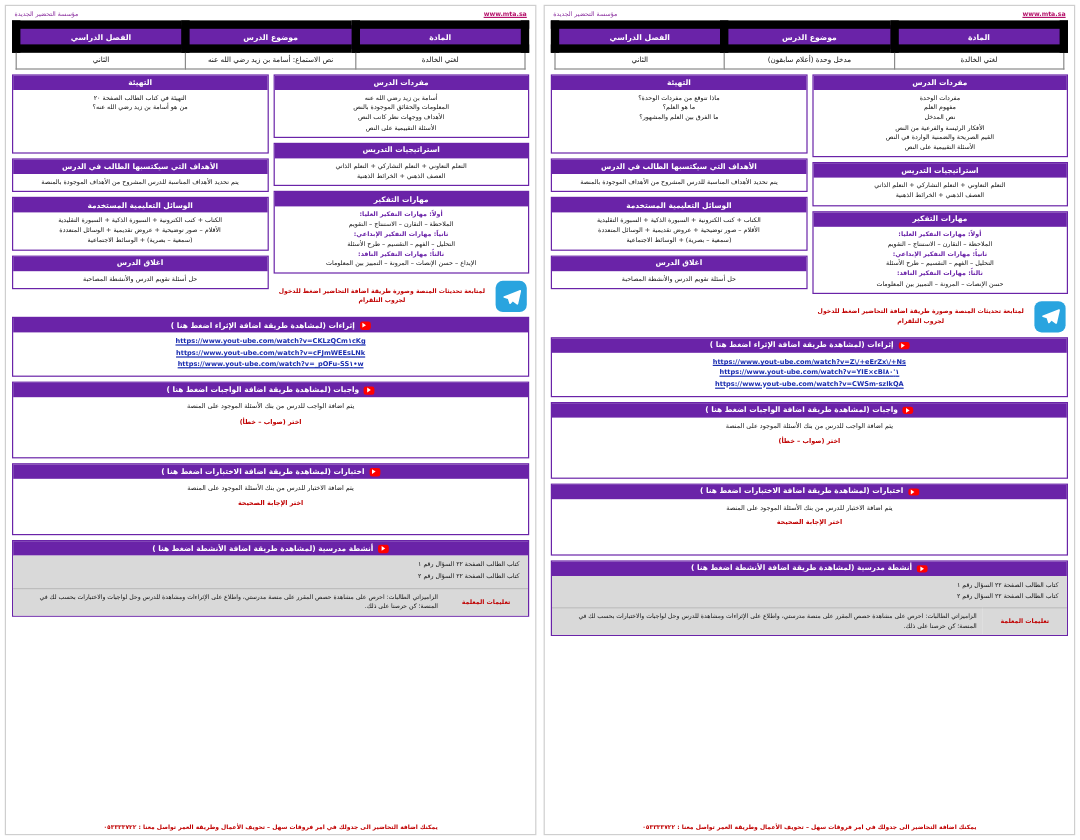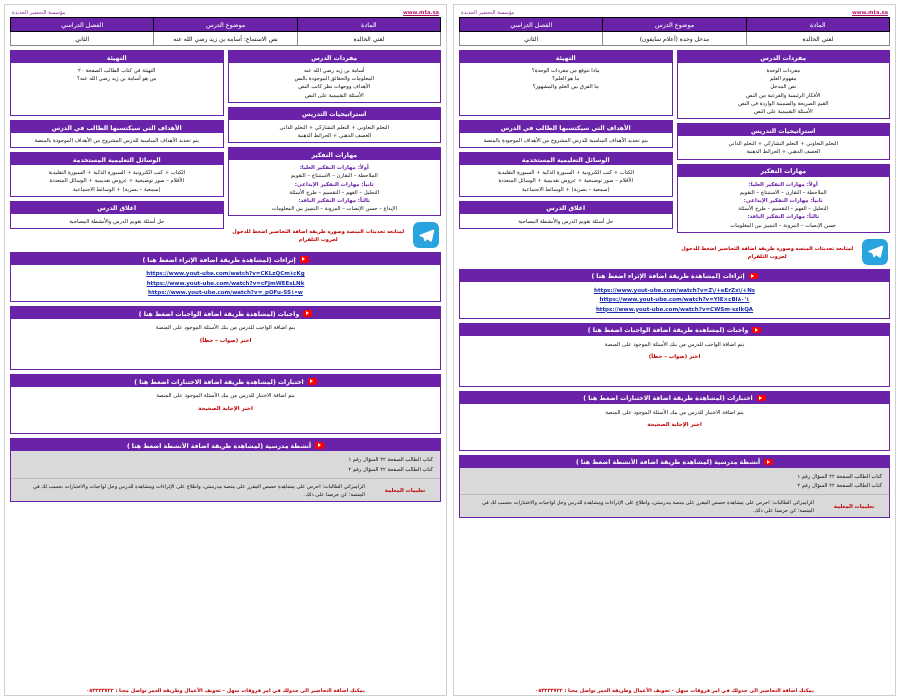--- a/index.html
+++ b/index.html
@@ -22,22 +22,22 @@
   
   .topline{
     display:flex;justify-content:space-between;align-items:center;
     font-size:5.2px;color:#7b2fa3;padding:1px 2px 2px 2px;
   }
   .topline .org{color:#8a2f9e;}
   .topline .url{color:#b4126a;font-weight:bold;text-decoration:underline;}
   
   .toptable{width:100%;border-collapse:collapse;table-layout:fixed;}
   .toptable th{
-    background:#6a23a8;color:#fff;font-size:6.4px;font-weight:normal;
-    border:1px solid #000000;padding:2.5px 2px;text-align:center;
+    background:#6a23a8;color:#fff;font-size:6.4px;font-weight:bold;
+    border:7px solid #000000;padding:2.5px 2px;text-align:center;
   }
   .toptable td{
     border:1px solid #8a8a8a;font-size:6px;color:#111;
     padding:3px 2px;text-align:center;background:#fff;
   }
   
   .cols{display:flex;flex-direction:row;gap:4px;margin-top:4px;}
   .col{flex:1 1 0;display:flex;flex-direction:column;gap:4px;}
   .card{border:1px solid #6a23a8;background:#fff;}
   .card>.hd{

